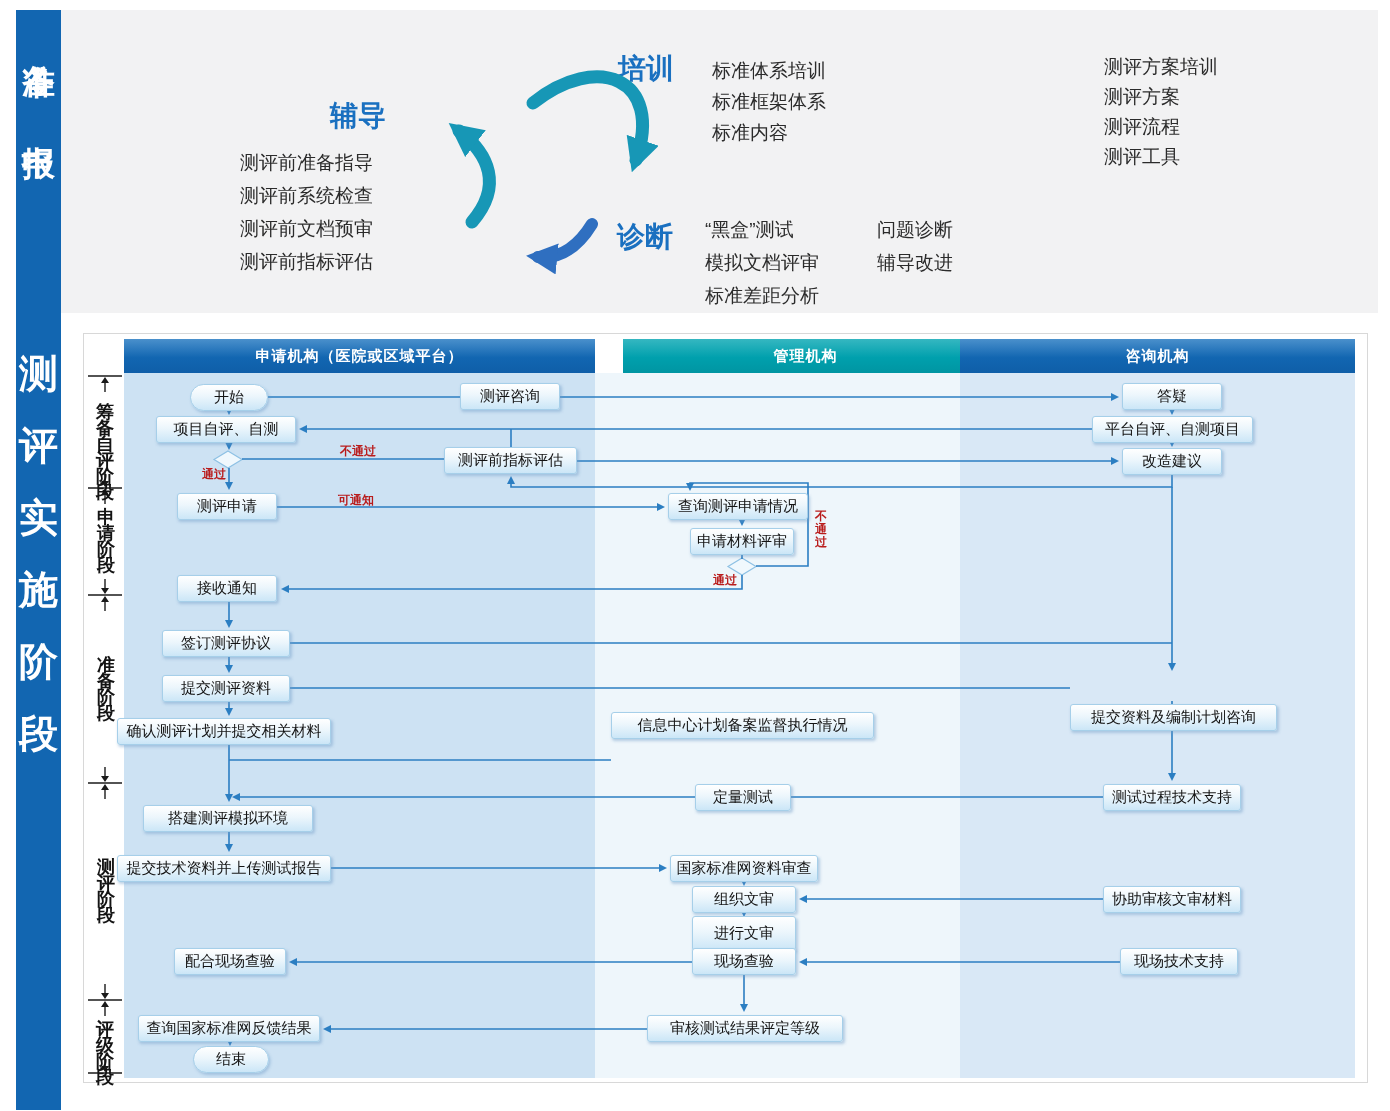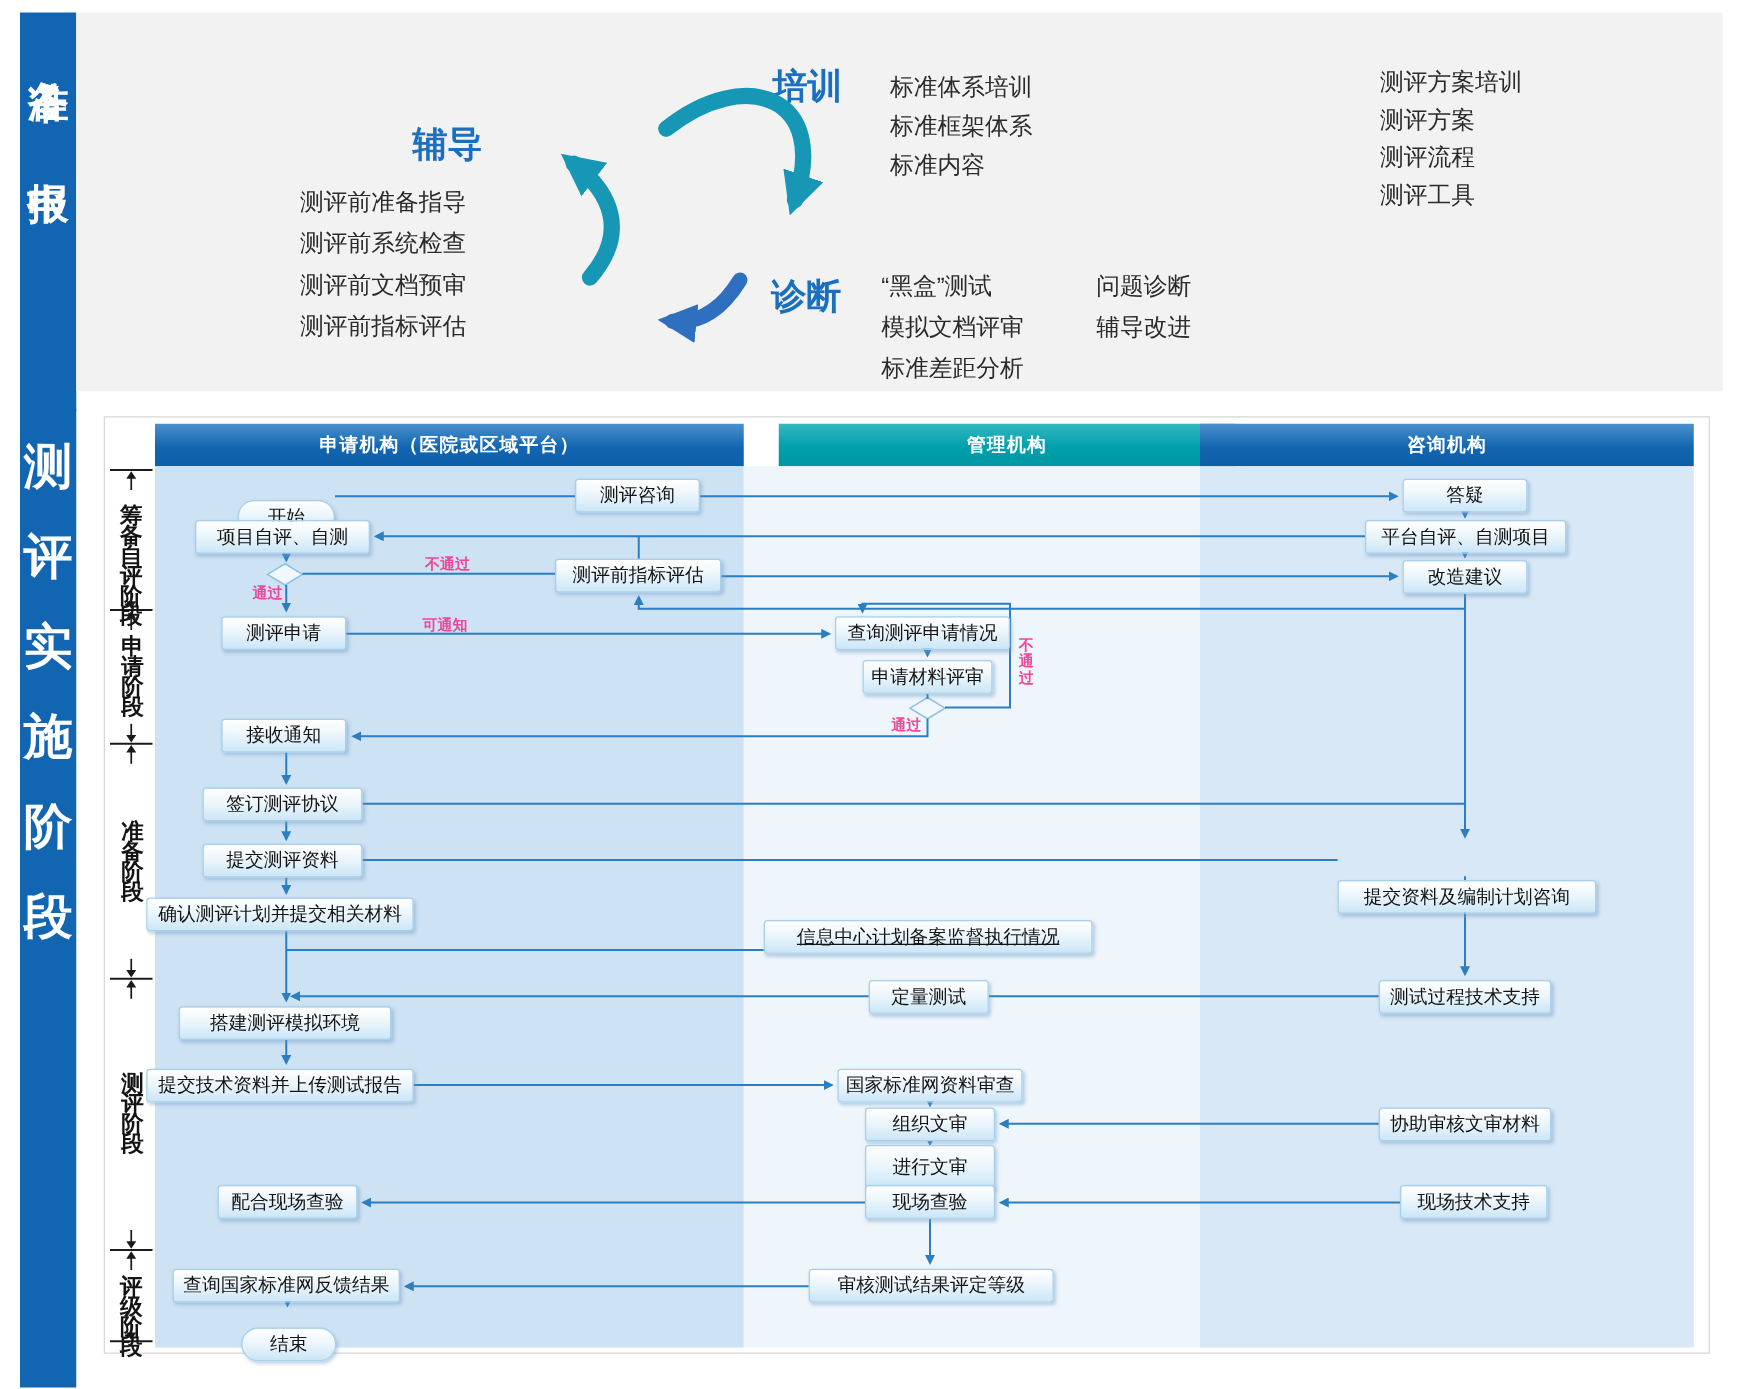--- a/index.html
+++ b/index.html
@@ -21,22 +21,22 @@
   #card{left:83px;top:333px;width:1285px;height:750px;background:#ffffff;border:1px solid #d8d8d8;box-sizing:border-box;}
   .lanehdr{position:absolute;height:34px;display:flex;align-items:center;justify-content:center;color:#fff;font-weight:700;font-size:15px;letter-spacing:1px;}
   .hdr-blue{background:linear-gradient(180deg,#4a90cc 0%,#1266b1 55%,#0f5ea8 100%);}
   .hdr-teal{background:linear-gradient(180deg,#35b7c1 0%,#00a0ad 55%,#0095a2 100%);}
   .lanebody{position:absolute;}
   
   .node{position:absolute;display:flex;align-items:center;justify-content:center;font-size:15px;color:#141414;
         background:linear-gradient(180deg,#ffffff 0%,#ecf6fc 45%,#cbe6f7 100%);
         border:1px solid #a6cfe9;border-radius:3px;box-shadow:1.5px 2px 3px rgba(110,155,200,.45);
         white-space:nowrap;box-sizing:border-box;}
-  .stadium{border-radius:14px;margin-top:16px;}
-  .elabel{position:absolute;color:#ec4899;font-weight:700;font-size:12px;white-space:nowrap;}
+  .stadium{border-radius:14px;}
+  .elabel{position:absolute;color:#b91c1c;font-weight:700;font-size:12px;white-space:nowrap;}
   .elabel.vert{width:14px;white-space:normal;word-break:break-all;line-height:13px;text-align:center;}
   .phase{position:absolute;font-weight:700;font-size:18px;line-height:16px;color:#141414;text-align:center;word-break:break-all;left:0;}
   #wires,#toparrows{position:absolute;left:0;top:0;pointer-events:none;}
 </style>
 </head>
 <body>
 
 <div id="page">
 
   <div id="top-sidebar" class="vbar">
@@ -216,21 +216,21 @@
       <div class="node" style="left: 444px; top: 447px; width: 133px; height: 27px;">测评前指标评估</div>
       <div class="node" style="left: 1122px; top: 448px; width: 100px; height: 27px;">改造建议</div>
       <div class="node" style="left: 177px; top: 493px; width: 100px; height: 27px;">测评申请</div>
       <div class="node" style="left: 668px; top: 493px; width: 140px; height: 27px;">查询测评申请情况</div>
       <div class="node" style="left: 690px; top: 528px; width: 104px; height: 27px;">申请材料评审</div>
       <div class="node" style="left: 177px; top: 575px; width: 100px; height: 27px;">接收通知</div>
       <div class="node" style="left: 162px; top: 630px; width: 128px; height: 27px;">签订测评协议</div>
       <div class="node" style="left: 162px; top: 675px; width: 128px; height: 27px;">提交测评资料</div>
       <div class="node" style="left: 1070px; top: 704px; width: 207px; height: 27px; text-align: right;">提交资料及编制计划咨询</div>
       <div class="node" style="left: 117px; top: 718px; width: 214px; height: 27px;">确认测评计划并提交相关材料</div>
-      <div class="node" style="left: 611px; top: 736px; width: 263px; height: 27px; text-decoration: underline;">信息中心计划备案监督执行情况</div>
+      <div class="node" style="left: 611px; top: 712px; width: 263px; height: 27px;">信息中心计划备案监督执行情况</div>
       <div class="node" style="left: 695px; top: 784px; width: 96px; height: 27px;">定量测试</div>
       <div class="node" style="left: 1103px; top: 784px; width: 138px; height: 27px;">测试过程技术支持</div>
       <div class="node" style="left: 143px; top: 805px; width: 170px; height: 27px;">搭建测评模拟环境</div>
       <div class="node" style="left: 117px; top: 855px; width: 214px; height: 27px;">提交技术资料并上传测试报告</div>
       <div class="node" style="left: 670px; top: 855px; width: 148px; height: 27px;">国家标准网资料审查</div>
       <div class="node" style="left: 692px; top: 886px; width: 104px; height: 27px;">组织文审</div>
       <div class="node" style="left: 1103px; top: 886px; width: 138px; height: 27px;">协助审核文审材料</div>
       <div class="node" style="left: 692px; top: 916px; width: 104px; height: 35px;">进行文审</div>
       <div class="node" style="left: 692px; top: 948px; width: 104px; height: 27px;">现场查验</div>
       <div class="node" style="left: 1120px; top: 948px; width: 118px; height: 27px;">现场技术支持</div>

